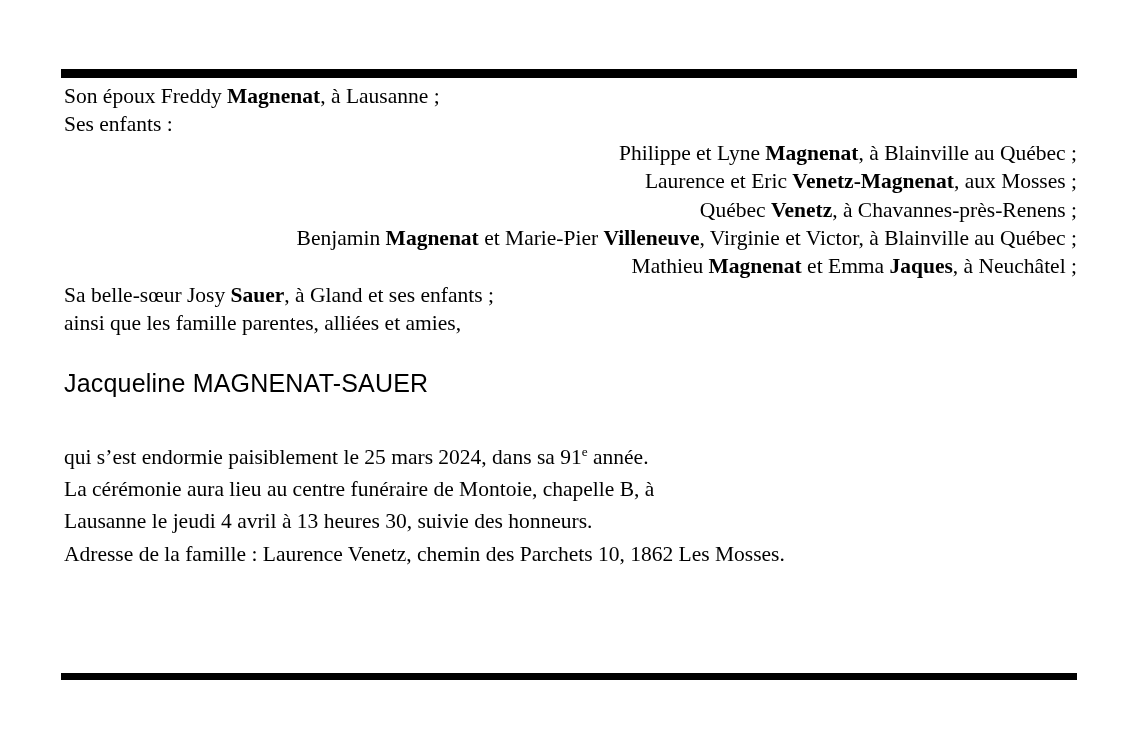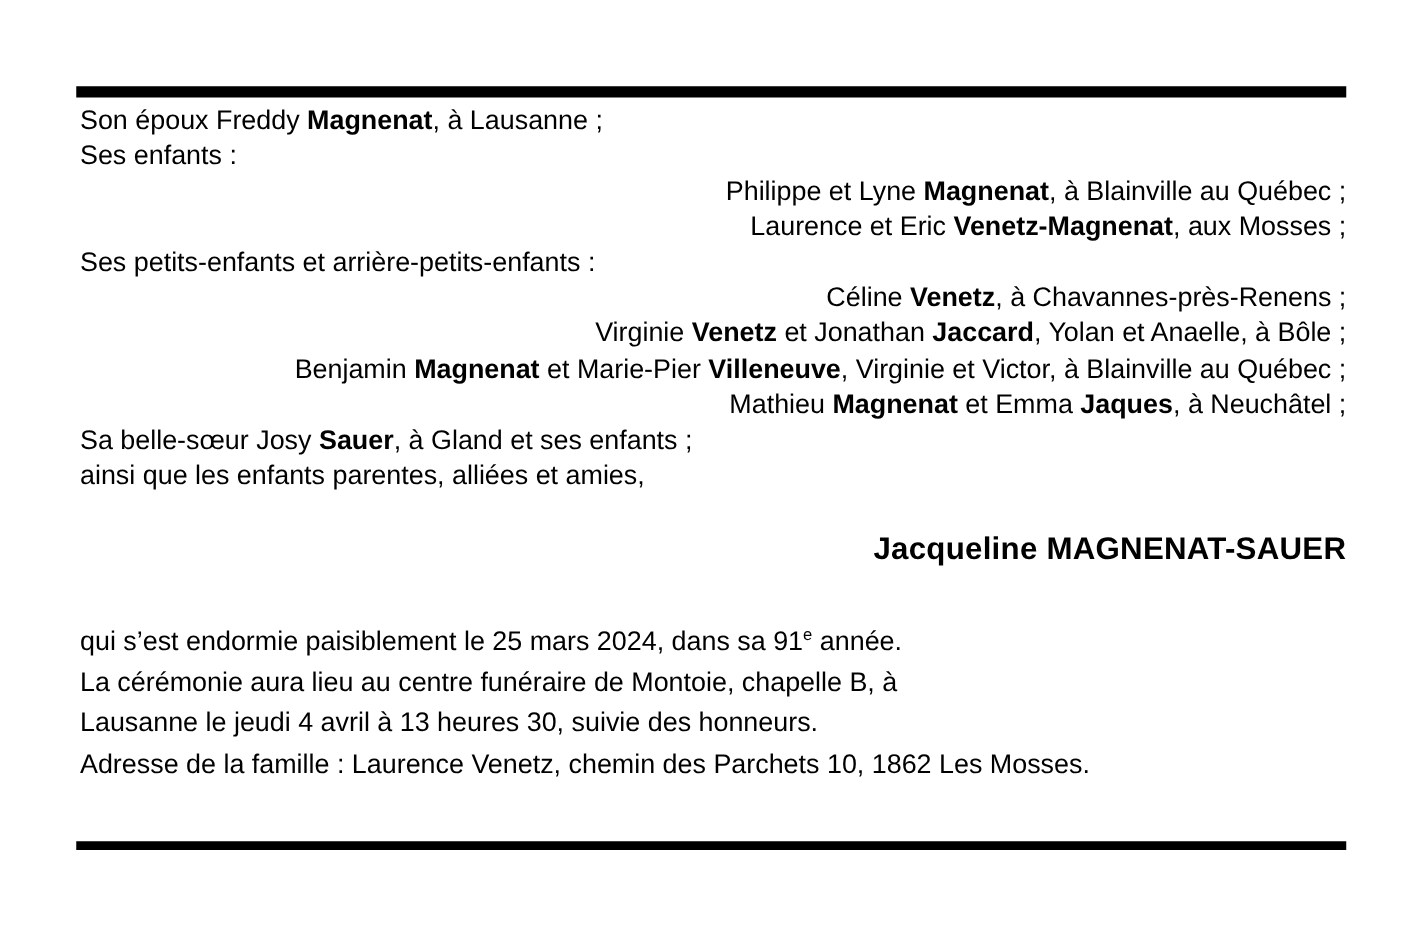--- a/index.html
+++ b/index.html
@@ -31,27 +31,28 @@
   .content {
     position: absolute;
     left: 64px;
     top: 82px;
     width: 1013px;
     font-size: 21.5px;
   }
   .line {
     line-height: 28.4px;
     white-space: nowrap;
+    font-family: Liberation Serif, serif;
   }
   .line.indent { padding-left: 35px; text-align: right; }
   .bold { font-weight: bold; }
   .title {
     font-size: 25px;
-    font-weight: bold;
-    text-align: right;
+    font-weight: normal;
+    text-align: left;
     margin: 29px 0 0 0;
     line-height: 32px;
     letter-spacing: 0.2px;
   }
   .details { margin-top: 42px; }
   .details .line { line-height: 32.4px; }
   sup {
     font-size: 0.62em;
     vertical-align: super;
     line-height: 0;
@@ -62,27 +63,25 @@
 
 <div class="page">
   <div class="rule rule-top" style="background: rgb(0, 0, 0);"></div>
 
   <div class="content">
     <div id="family-lines">
         <div class="line"><span>Son époux Freddy </span><span class="bold">Magnenat</span><span>, à Lausanne ;</span></div>
         <div class="line"><span>Ses enfants :</span></div>
         <div class="line indent"><span>Philippe et Lyne </span><span class="bold">Magnenat</span><span>, à Blainville au Québec ;</span></div>
         <div class="line indent"><span>Laurence et Eric </span><span class="bold">Venetz-Magnenat</span><span>, aux Mosses ;</span></div>
-        <div class="line"><span>Ses petits-enfants et arrière-petits-enfants :</span></div>
-        <div class="line indent"><span>Céline </span><span class="bold">Venetz</span><span>, à Chavannes-près-Renens ;</span></div>
-        <div class="line indent"><span>Virginie </span><span class="bold">Venetz</span><span> et Jonathan </span><span class="bold">Jaccard</span><span>, Yolan et Anaelle, à Bôle ;</span></div>
+        <div class="line indent"><span>Québec </span><span class="bold">Venetz</span><span>, à Chavannes-près-Renens ;</span></div>
         <div class="line indent"><span>Benjamin </span><span class="bold">Magnenat</span><span> et Marie-Pier </span><span class="bold">Villeneuve</span><span>, Virginie et Victor, à Blainville au Québec ;</span></div>
         <div class="line indent"><span>Mathieu </span><span class="bold">Magnenat</span><span> et Emma </span><span class="bold">Jaques</span><span>, à Neuchâtel ;</span></div>
         <div class="line"><span>Sa belle-sœur Josy </span><span class="bold">Sauer</span><span>, à Gland et ses enfants ;</span></div>
-        <div class="line"><span>ainsi que les enfants parentes, alliées et amies,</span></div>
+        <div class="line"><span>ainsi que les famille parentes, alliées et amies,</span></div>
       </div>
 
     <h1 class="title">Jacqueline MAGNENAT-SAUER</h1>
 
     <div id="detail-lines" class="details">
         <div class="line"><span>qui s’est endormie paisiblement le 25 mars 2024, dans sa 91</span><sup>e</sup><span> année.</span></div>
         <div class="line"><span>La cérémonie aura lieu au centre funéraire de Montoie, chapelle B, à</span></div>
         <div class="line"><span>Lausanne le jeudi 4 avril à 13 heures 30, suivie des honneurs.</span></div>
         <div class="line"><span>Adresse de la famille : Laurence Venetz, chemin des Parchets 10, 1862 Les Mosses.</span></div>
       </div>

